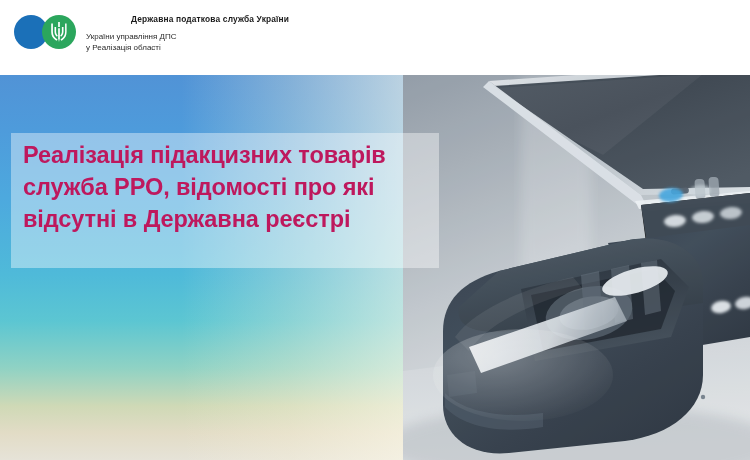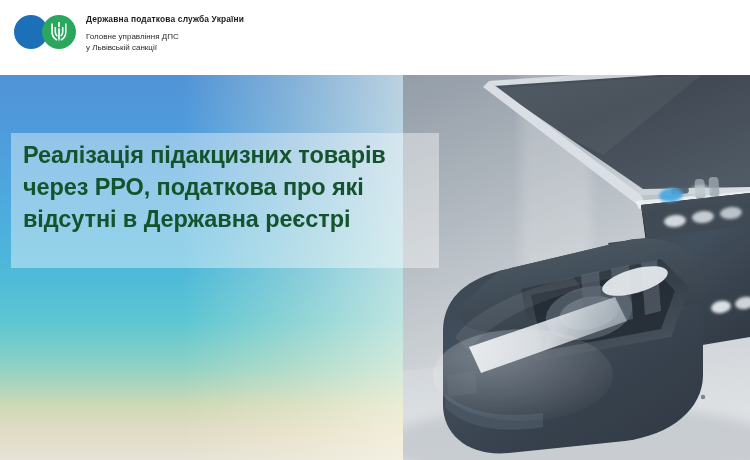--- a/index.html
+++ b/index.html
@@ -71,20 +71,21 @@
     margin-left: 10px;
     padding-top: 0px;
   }
   .org-title {
     font-size: 8.4px;
     font-weight: bold;
     color: #1a1a1a;
     letter-spacing: 0.15px;
     line-height: 11px;
     white-space: nowrap;
+    margin-left: 45px;
   }
   .org-sub {
     margin-top: 7px;
     font-size: 8px;
     font-weight: normal;
     color: #2a2a2a;
     line-height: 10.5px;
     white-space: nowrap;
   }
 
@@ -141,21 +142,21 @@
     height: 135px;
     background: rgba(255,255,255,0.40);
     box-sizing: border-box;
     padding: 6px 0 0 12px;
   }
   .headline {
     margin: 0;
     font-size: 23.5px;
     font-weight: bold;
     line-height: 32px;
-    color: #14532d;
+    color: #be185d;
     letter-spacing: -0.1px;
   }
   .headline .ln { display: block; white-space: nowrap; }
 </style>
 </head>
 <body>
 
 <div class="page">
 
   <div class="header">
@@ -173,22 +174,22 @@
             <path d="M27.0 12.0h-3.2v9.5c0 3.0-1.2 5.4-3.4 7.3l1.8 2.6c3.1-2.4 4.8-5.6 4.8-9.9V12.0z"></path>
             <path d="M16.3 14.5h3.4v20.0l-1.7 7.3-1.7-7.3z"></path>
           </g>
         </svg>
       </span>
     </div>
 
     <div class="org-text">
       <div class="org-title">Державна податкова служба України</div>
       <div class="org-sub">
-        <div>Головне управління ДПС</div>
-        <div>у Львівській санкції</div>
+        <div>України управління ДПС</div>
+        <div>у Реалізація області</div>
       </div>
     </div>
 
   </div>
 
   <div class="hero">
 
     <div class="gradient-panel"></div>
 
     <div class="photo-panel">
@@ -328,19 +329,19 @@
           <circle cx="300" cy="322" r="2.2" fill="#566470" opacity="0.8"></circle>
         </g>
 
         <rect x="0" y="0" width="347" height="385" fill="#b9c4ce" opacity="0.10"></rect>
       </svg>
     </div>
 
     <div class="headline-card">
       <h1 class="headline">
         <span class="ln">Реалізація підакцизних товарів</span>
-        <span class="ln">через РРО, податкова про які</span>
+        <span class="ln">служба РРО, відомості про які</span>
         <span class="ln">відсутні в Державна реєстрі</span>
       </h1>
     </div>
 
   </div>
 </div>
 
 </body></html>

